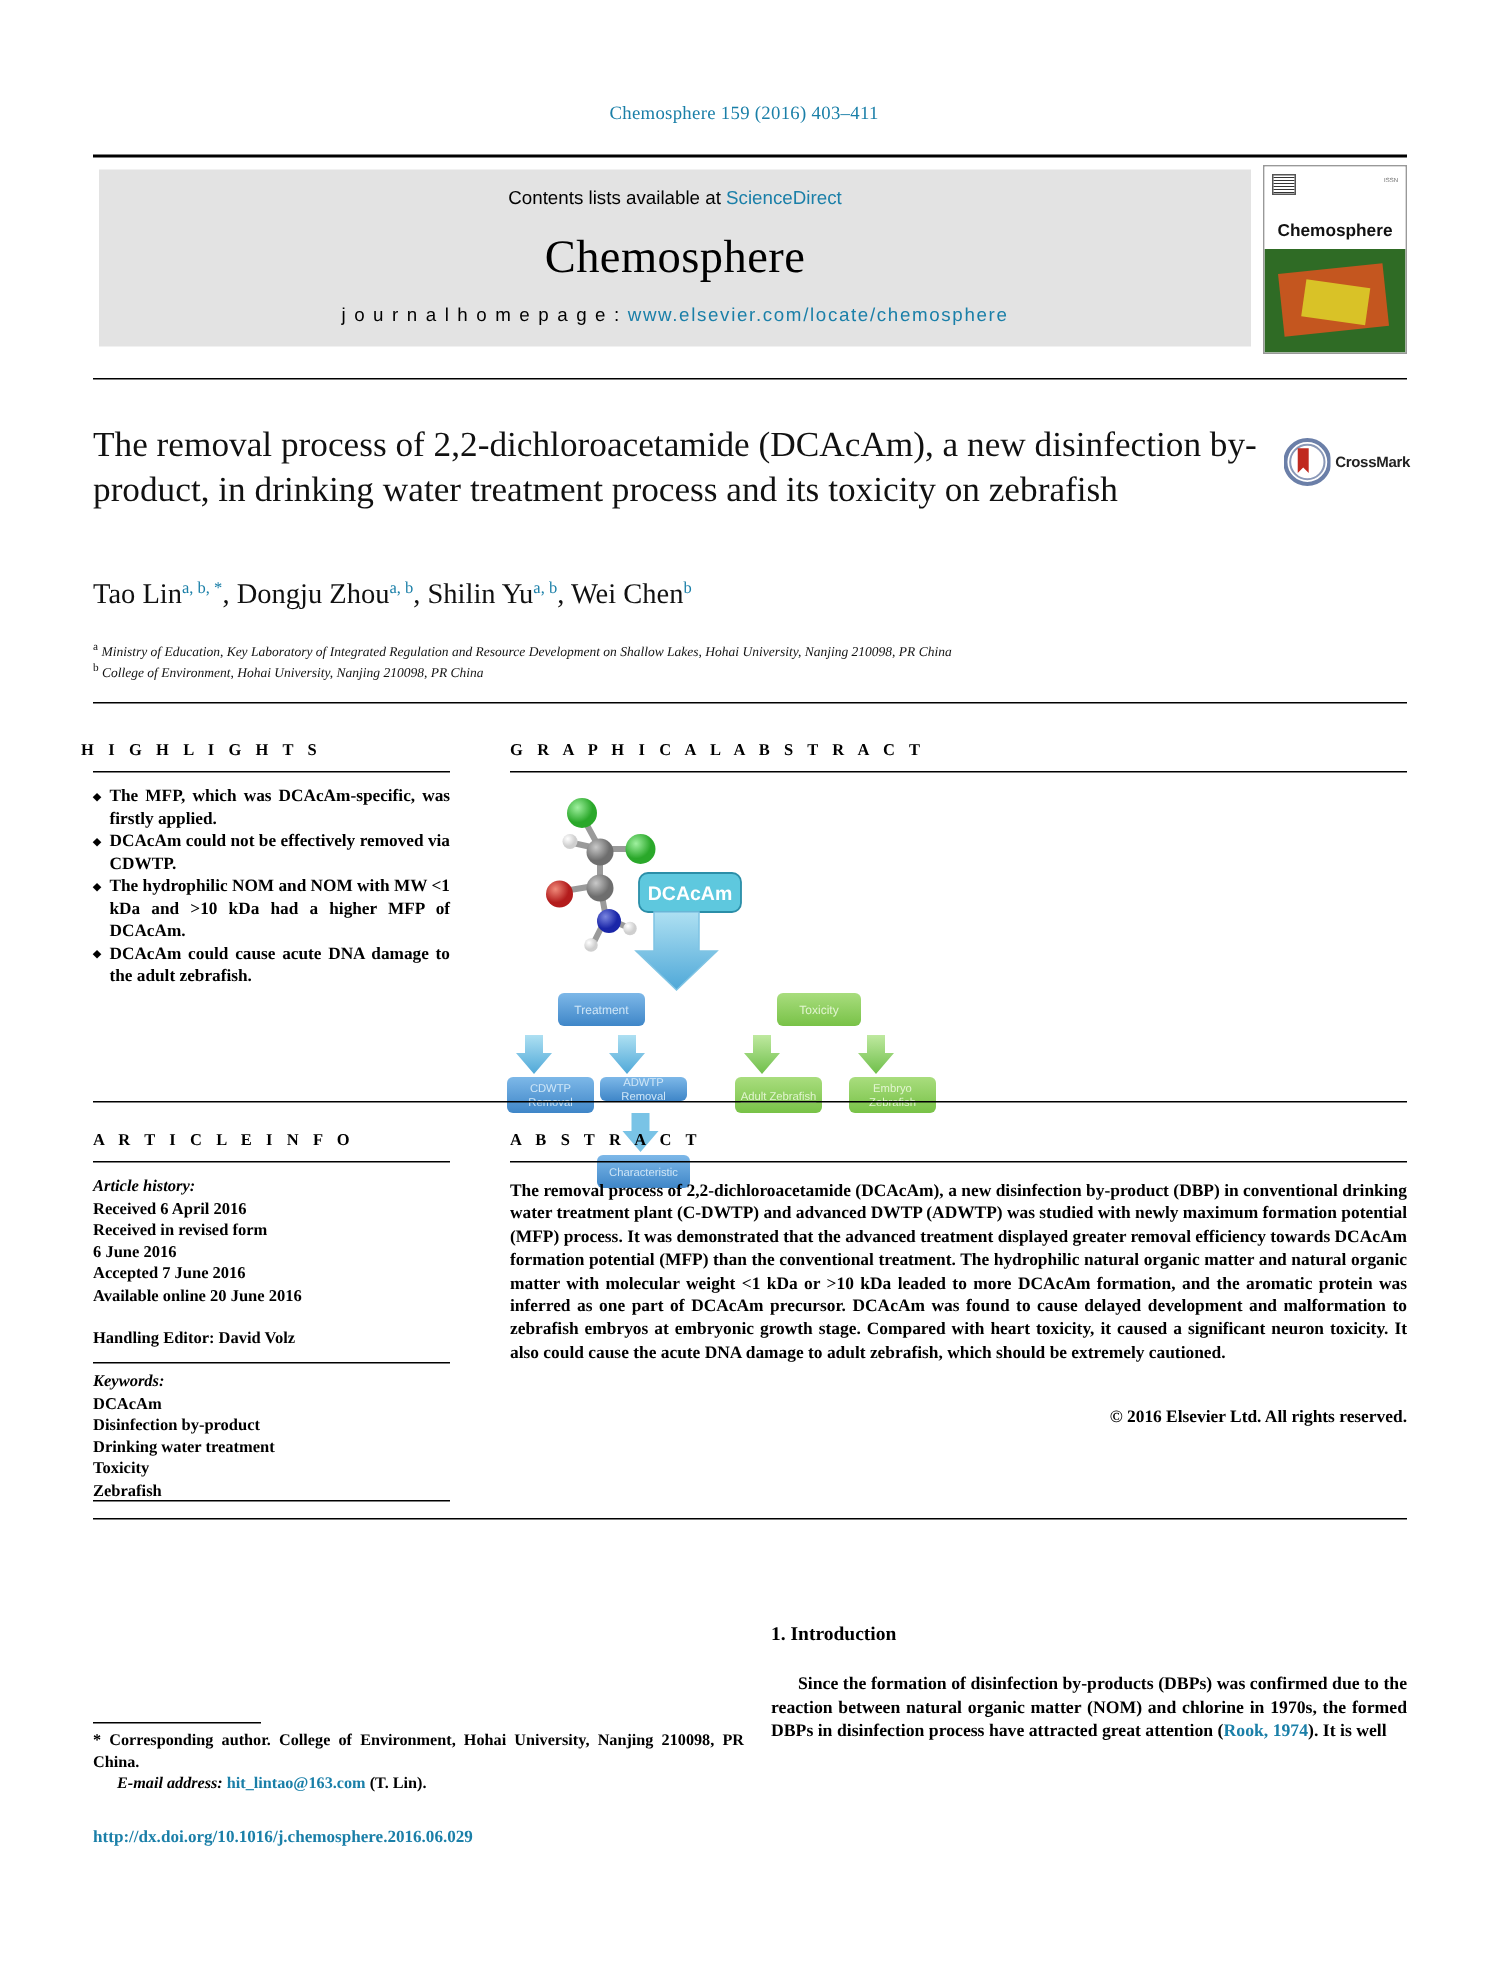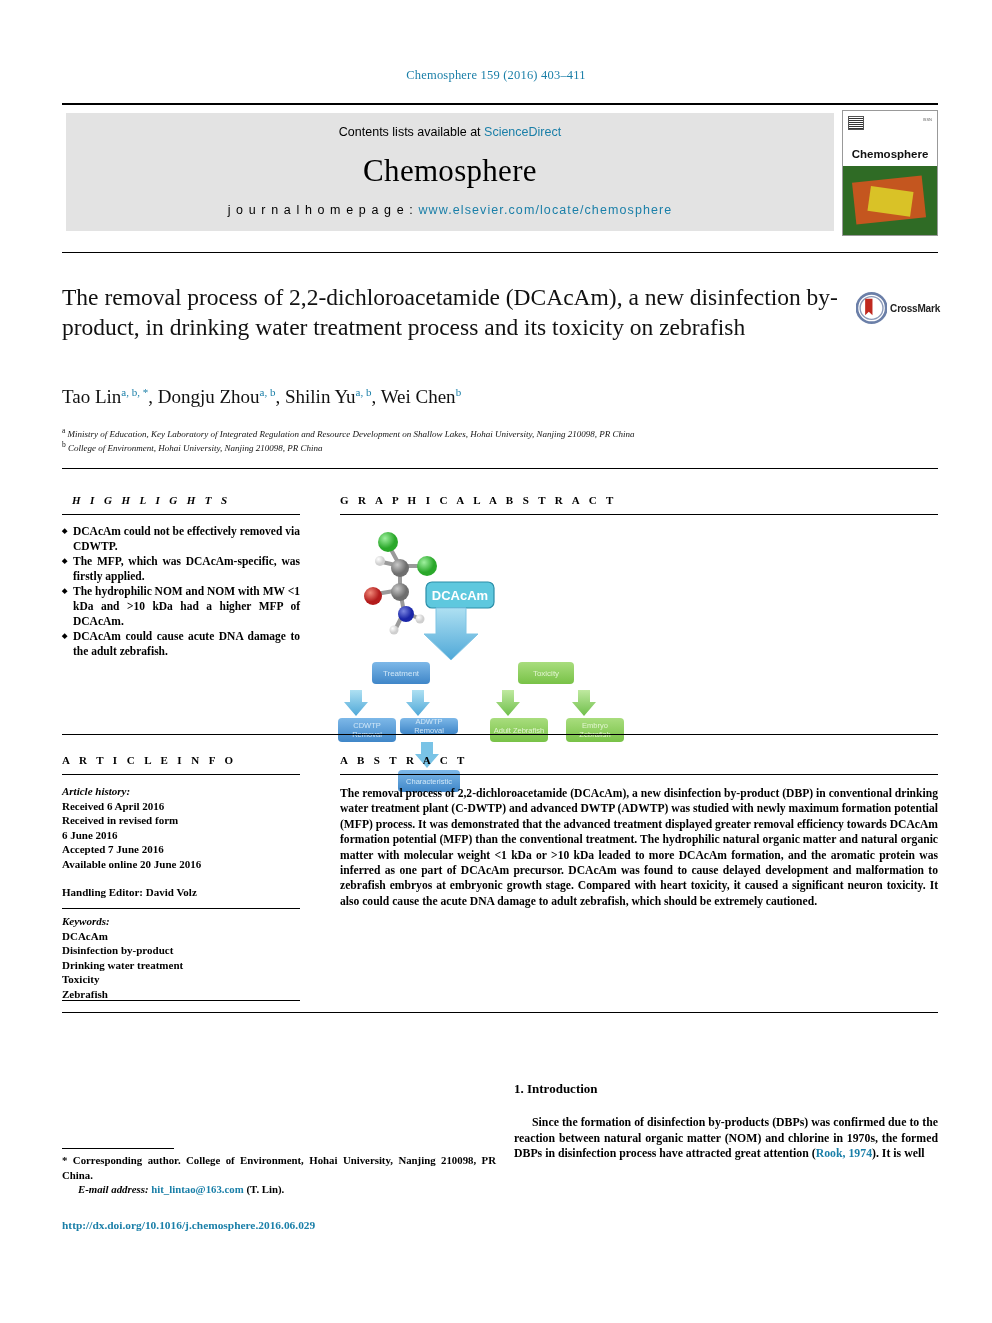--- a/index.html
+++ b/index.html
@@ -259,25 +259,25 @@
     <sup>a</sup>
     <span>Ministry of Education, Key Laboratory of Integrated Regulation and Resource Development on Shallow Lakes, Hohai University, Nanjing 210098, PR China</span>
   </div>
   <div class="affil affil-b">
     <sup>b</sup>
     <span>College of Environment, Hohai University, Nanjing 210098, PR China</span>
   </div>
 
   <div class="rule-full rule-top"></div>
 
-  <div class="sec-head" style="top:494px;left:72px;font-style:italic;">H I G H L I G H T S</div>
+  <div class="sec-head" style="top:494px;left:54px;">H I G H L I G H T S</div>
   <div class="sec-underline" style="top:514px;left:62px;width:238px;"></div>
   <div class="highlights">
+    <div class="hl-item">The MFP, which was DCAcAm-specific, was firstly applied.</div>
     <div class="hl-item">DCAcAm could not be effectively removed via CDWTP.</div>
-    <div class="hl-item">The MFP, which was DCAcAm-specific, was firstly applied.</div>
     <div class="hl-item">The hydrophilic NOM and NOM with MW &lt;1 kDa and &gt;10 kDa had a higher MFP of DCAcAm.</div>
     <div class="hl-item">DCAcAm could cause acute DNA damage to the adult zebrafish.</div>
   </div>
 
   <div class="sec-head" style="top:494px;left:340px;">G R A P H I C A L   A B S T R A C T</div>
   <div class="sec-underline" style="top:514px;left:340px;width:598px;"></div>
 
   <div class="ga-box">
     <svg class="ga-svg" viewBox="0 0 300 200">
       <defs>
@@ -396,20 +396,21 @@
     <div>Disinfection by-product</div>
     <div>Drinking water treatment</div>
     <div>Toxicity</div>
     <div>Zebrafish</div>
   </div>
   <div class="kw-rule-bot"></div>
 
   <div class="sec-head" style="top:754px;left:340px;">A B S T R A C T</div>
   <div class="sec-underline" style="top:774px;left:340px;width:598px;"></div>
   <div class="abstract">The removal process of 2,2-dichloroacetamide (DCAcAm), a new disinfection by-product (DBP) in conventional drinking water treatment plant (C-DWTP) and advanced DWTP (ADWTP) was studied with newly maximum formation potential (MFP) process. It was demonstrated that the advanced treatment displayed greater removal efficiency towards DCAcAm formation potential (MFP) than the conventional treatment. The hydrophilic natural organic matter and natural organic matter with molecular weight &lt;1 kDa or &gt;10 kDa leaded to more DCAcAm formation, and the aromatic protein was inferred as one part of DCAcAm precursor. DCAcAm was found to cause delayed development and malformation to zebrafish embryos at embryonic growth stage. Compared with heart toxicity, it caused a significant neuron toxicity. It also could cause the acute DNA damage to adult zebrafish, which should be extremely cautioned.</div>
+  <div class="copyright">© 2016 Elsevier Ltd. All rights reserved.</div>
 
   <div class="rule-full" style="top:1012px;"></div>
 
   <div class="intro-head">1. Introduction</div>
   <div class="intro-body intro-indent"><span>Since the formation of disinfection by-products (DBPs) was confirmed due to the reaction between natural organic matter (NOM) and chlorine in 1970s, the formed DBPs in disinfection process have attracted great attention (</span><span class="cite">Rook, 1974</span><span>). It is well</span></div>
 
   <div class="foot-rule"></div>
   <div class="corresp">
     <span>* Corresponding author. College of Environment, Hohai University, Nanjing 210098, PR China.</span><br>
     <span style="display:inline-block;width:16px;"></span><span class="it">E-mail address:</span>

